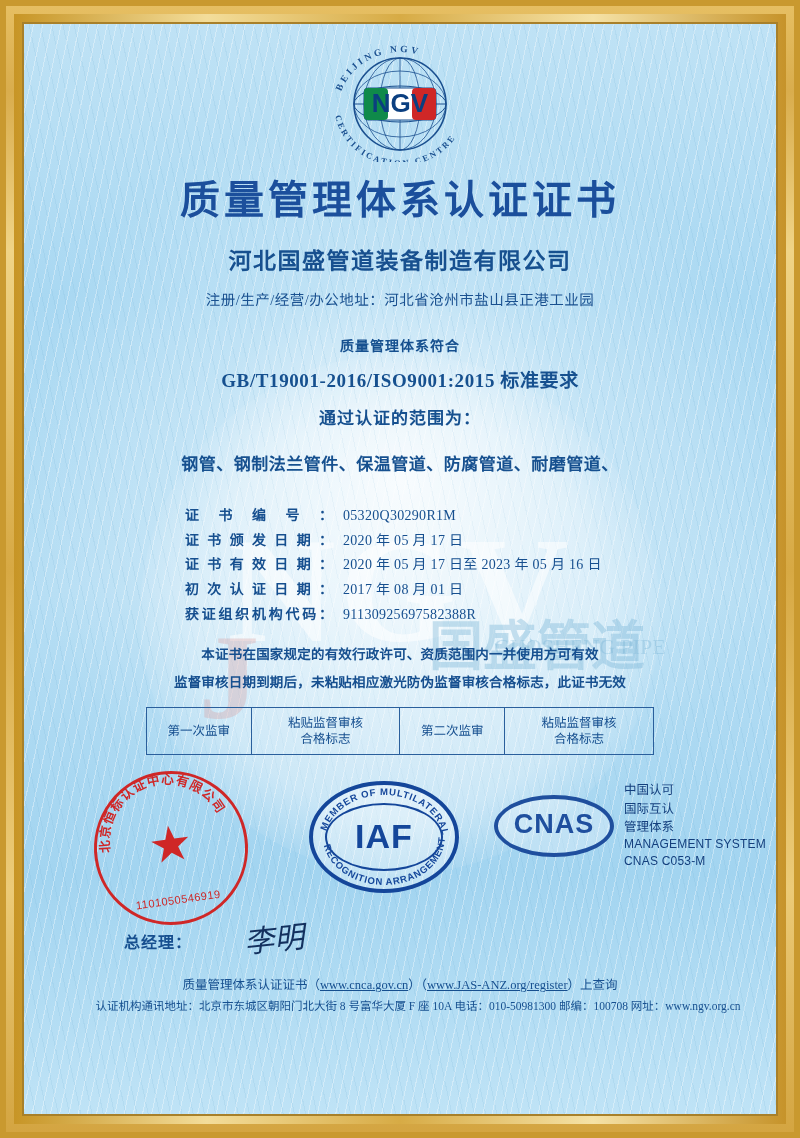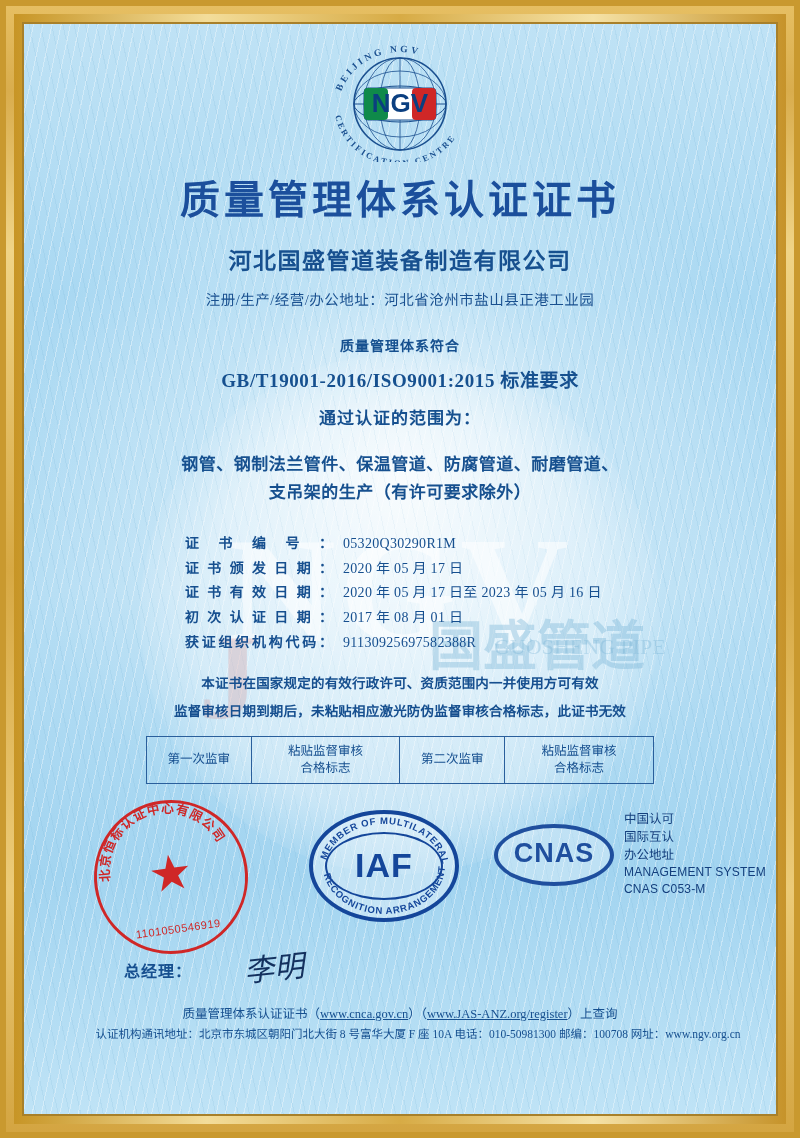--- a/index.html
+++ b/index.html
@@ -464,21 +464,20 @@
 
       <div class="company">河北国盛管道装备制造有限公司</div>
       <div class="address">注册/生产/经营/办公地址：河北省沧州市盐山县正港工业园</div>
 
       <div class="std-line1">质量管理体系符合</div>
       <div class="std-line2">GB/T19001-2016/ISO9001:2015 标准要求</div>
       <div class="std-line3">通过认证的范围为：</div>
 
       <div class="scope">
         <div>钢管、钢制法兰管件、保温管道、防腐管道、耐磨管道、</div>
-        <div>支吊架的生产（有许可要求除外）</div>
       </div>
 
       <div class="details">
         <div class="drow">
           <div class="dlabel">证书编号：</div>
           <div class="dval">05320Q30290R1M</div>
         </div>
         <div class="drow">
           <div class="dlabel">证书颁发日期：</div>
           <div class="dval">2020 年 05 月 17 日</div>
@@ -546,21 +545,21 @@
           <div class="iaf-text">IAF</div>
         </div>
 
         <div class="cnas">
           <div class="cnas-ell"></div>
           <div class="cnas-txt">CNAS</div>
         </div>
         <div class="cnas-side">
           <div>中国认可</div>
           <div>国际互认</div>
-          <div>办公地址</div>
+          <div>管理体系</div>
           <div class="en">MANAGEMENT SYSTEM</div>
           <div class="en">CNAS C053-M</div>
         </div>
       </div>
 
       <div class="gm-row">
         <div class="gm-label">总经理：</div>
         <div class="signature">李明</div>
       </div>
 

